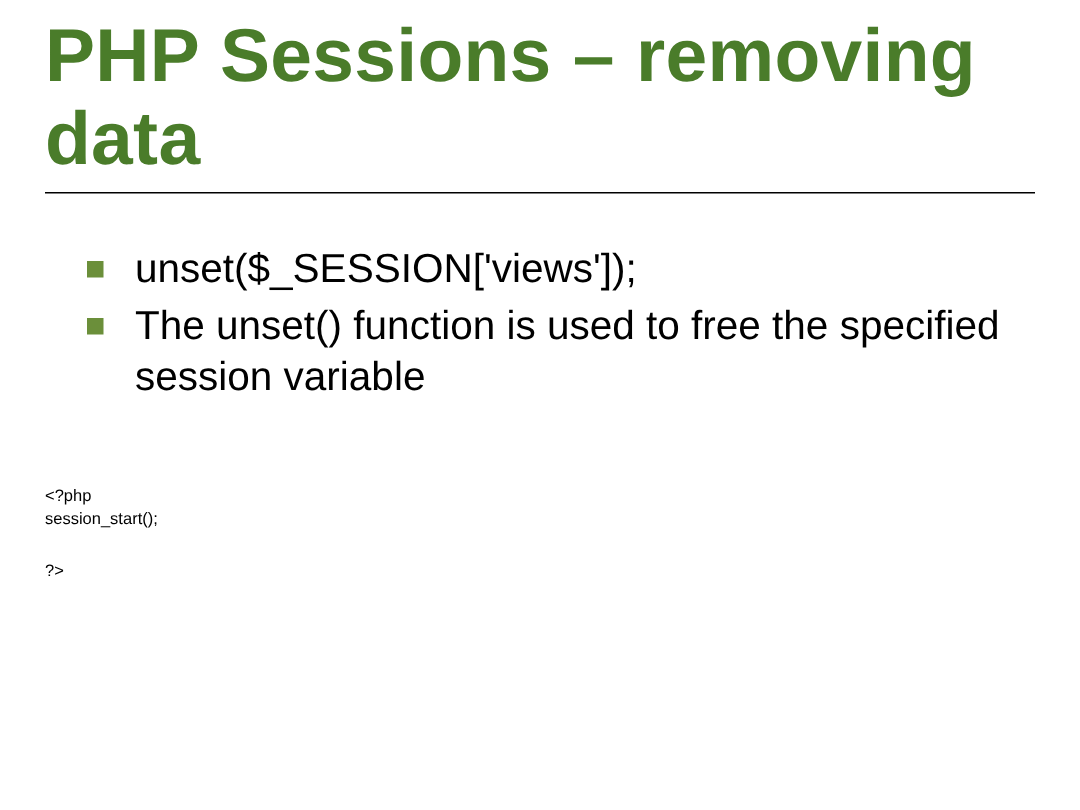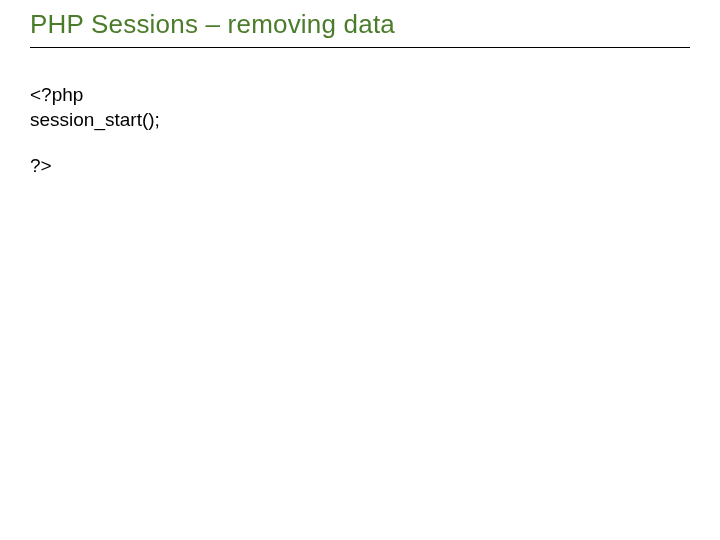--- a/index.html
+++ b/index.html
@@ -1,29 +1,39 @@
 <!DOCTYPE html>
 <html><head>
 <meta charset="utf-8">
 <style>
   * { margin: 0; padding: 0; box-sizing: border-box; }
   html, body { width: 720px; height: 540px; background: #fff; font-family: Arial, Helvetica, sans-serif; color: #000; }
   .slide { width: 720px; height: 540px; padding: 10px 30px 30px 30px; position: relative; }
-  .title { font-size: 26px; color: #4a7c2a; font-weight: normal; margin: 0 0 8px 0; line-height: 1.1; letter-spacing: 0.2px; }
+  .title { font-size: 50px; color: #4a7c2a; font-weight: bold; margin: 0 0 8px 0; line-height: 1.1; letter-spacing: 0.2px; }
   .rule { border: none; border-top: 1px solid #000; margin: 0 0 34px 0; }
   .bullets { list-style: none; margin: 0 0 56px 28px; }
   .bullets li { position: relative; font-size: 27px; line-height: 1.25; margin: 0 0 4px 0; padding-left: 32px; }
   .square { position: absolute; left: 0; top: 11px; width: 11px; height: 11px; background: #6b8f3a; }
-  .code { font-size: 19px; line-height: 1.35; white-space: pre; }
+  .code { font-size: 11px; line-height: 1.35; white-space: pre; }
   .code-block { margin-bottom: 20px; }
 </style>
 </head>
 <body>
 
 <div class="slide">
   <h1 class="title">PHP Sessions – removing data</h1>
   <hr class="rule">
 
+  <ul class="bullets">
+    <li>
+      <span class="square"></span>
+      <span>unset($_SESSION['views']);</span>
+    </li>
+    <li>
+      <span class="square"></span>
+      <span>The unset() function is used to free the specified session variable</span>
+    </li>
+  </ul>
 
   <div class="code code-block">&lt;?php
 session_start();</div>
   <div class="code">?&gt;</div>
 </div>
 
 </body></html>

